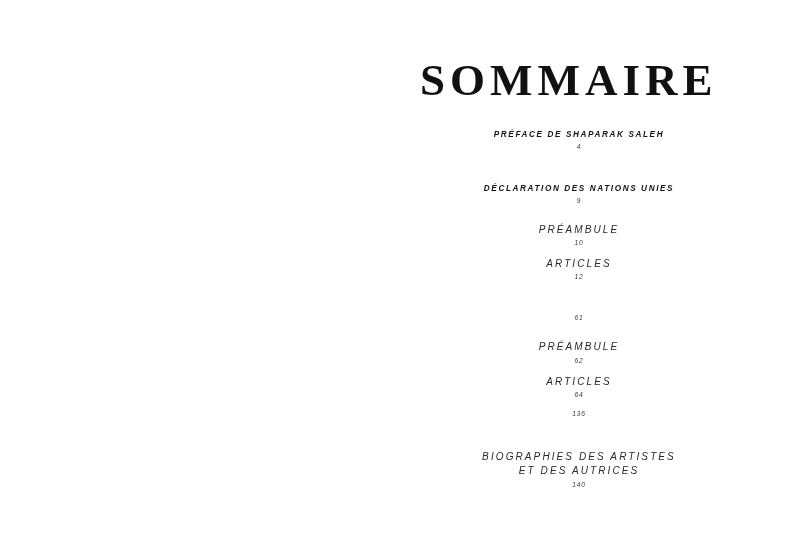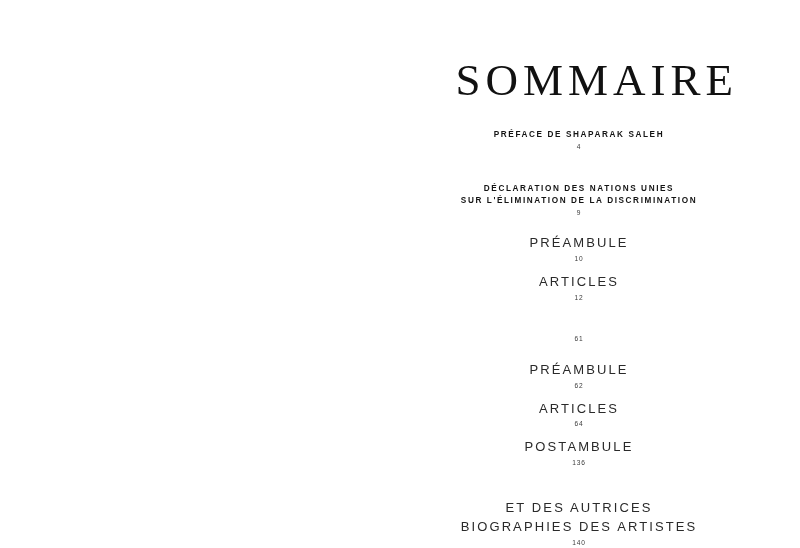--- a/index.html
+++ b/index.html
@@ -29,52 +29,53 @@
     top: 0;
     width: 400px;
     height: 548px;
     box-sizing: border-box;
     padding: 40px 62px 0 20px;
     text-align: center;
   }
 
   .toc-title {
     font-family: "Liberation Serif", serif;
-    font-weight: 400;
+    font-weight: 700;
     font-size: 45px;
     letter-spacing: 5px;
     line-height: 1;
     margin: 18px 0 0 0;
-    text-align: right;
+    text-align: left;
     color: #111111;
     white-space: nowrap;
   }
 
   .entries {
     margin-top: 19px;
+    font-style: italic;
   }
 
   .entry {
     margin: 0 auto;
   }
 
   .entry-label {
     font-family: "Liberation Sans", sans-serif;
     font-weight: bold;
     font-size: 8.2px;
     letter-spacing: 1.6px;
     line-height: 1.45;
     color: #141414;
     text-transform: uppercase;
   }
 
   .entry-label.light {
     font-weight: normal;
     letter-spacing: 2.1px;
-    font-size: 13px;
+    font-size: 10px;
     color: #2a2a2a;
   }
 
   .entry-page {
     font-family: "Liberation Sans", sans-serif;
     font-weight: normal;
     font-size: 6.6px;
     letter-spacing: 0.8px;
     line-height: 1.5;
     color: #3a3a3a;
@@ -102,21 +103,20 @@
       <div class="entry gap-lg">
         <div class="entry-label">
           <span class="line">PRÉFACE DE SHAPARAK SALEH</span>
         </div>
         <div class="entry-page">4</div>
       </div>
 
       <div class="entry gap-xl">
         <div class="entry-label">
           <span class="line">DÉCLARATION DES NATIONS UNIES</span>
-          <span class="line">SUR L'ÉLIMINATION DE LA DISCRIMINATION</span>
         </div>
         <div class="entry-page">9</div>
       </div>
 
       <div class="entry gap-md">
         <div class="entry-label light">
           <span class="line">PRÉAMBULE</span>
         </div>
         <div class="entry-page">10</div>
       </div>
@@ -140,29 +140,26 @@
       </div>
 
       <div class="entry gap-sm">
         <div class="entry-label light">
           <span class="line">ARTICLES</span>
         </div>
         <div class="entry-page">64</div>
       </div>
 
       <div class="entry gap-sm">
-        <div class="entry-label light">
-          <span class="line">POSTAMBULE</span>
-        </div>
         <div class="entry-page">136</div>
       </div>
 
       <div class="entry gap-xl">
         <div class="entry-label light">
+          <span class="line">BIOGRAPHIES DES ARTISTES</span>
           <span class="line">ET DES AUTRICES</span>
-          <span class="line">BIOGRAPHIES DES ARTISTES</span>
         </div>
         <div class="entry-page">140</div>
       </div>
 
     </div>
   </div>
 </div>
 
 </body></html>

